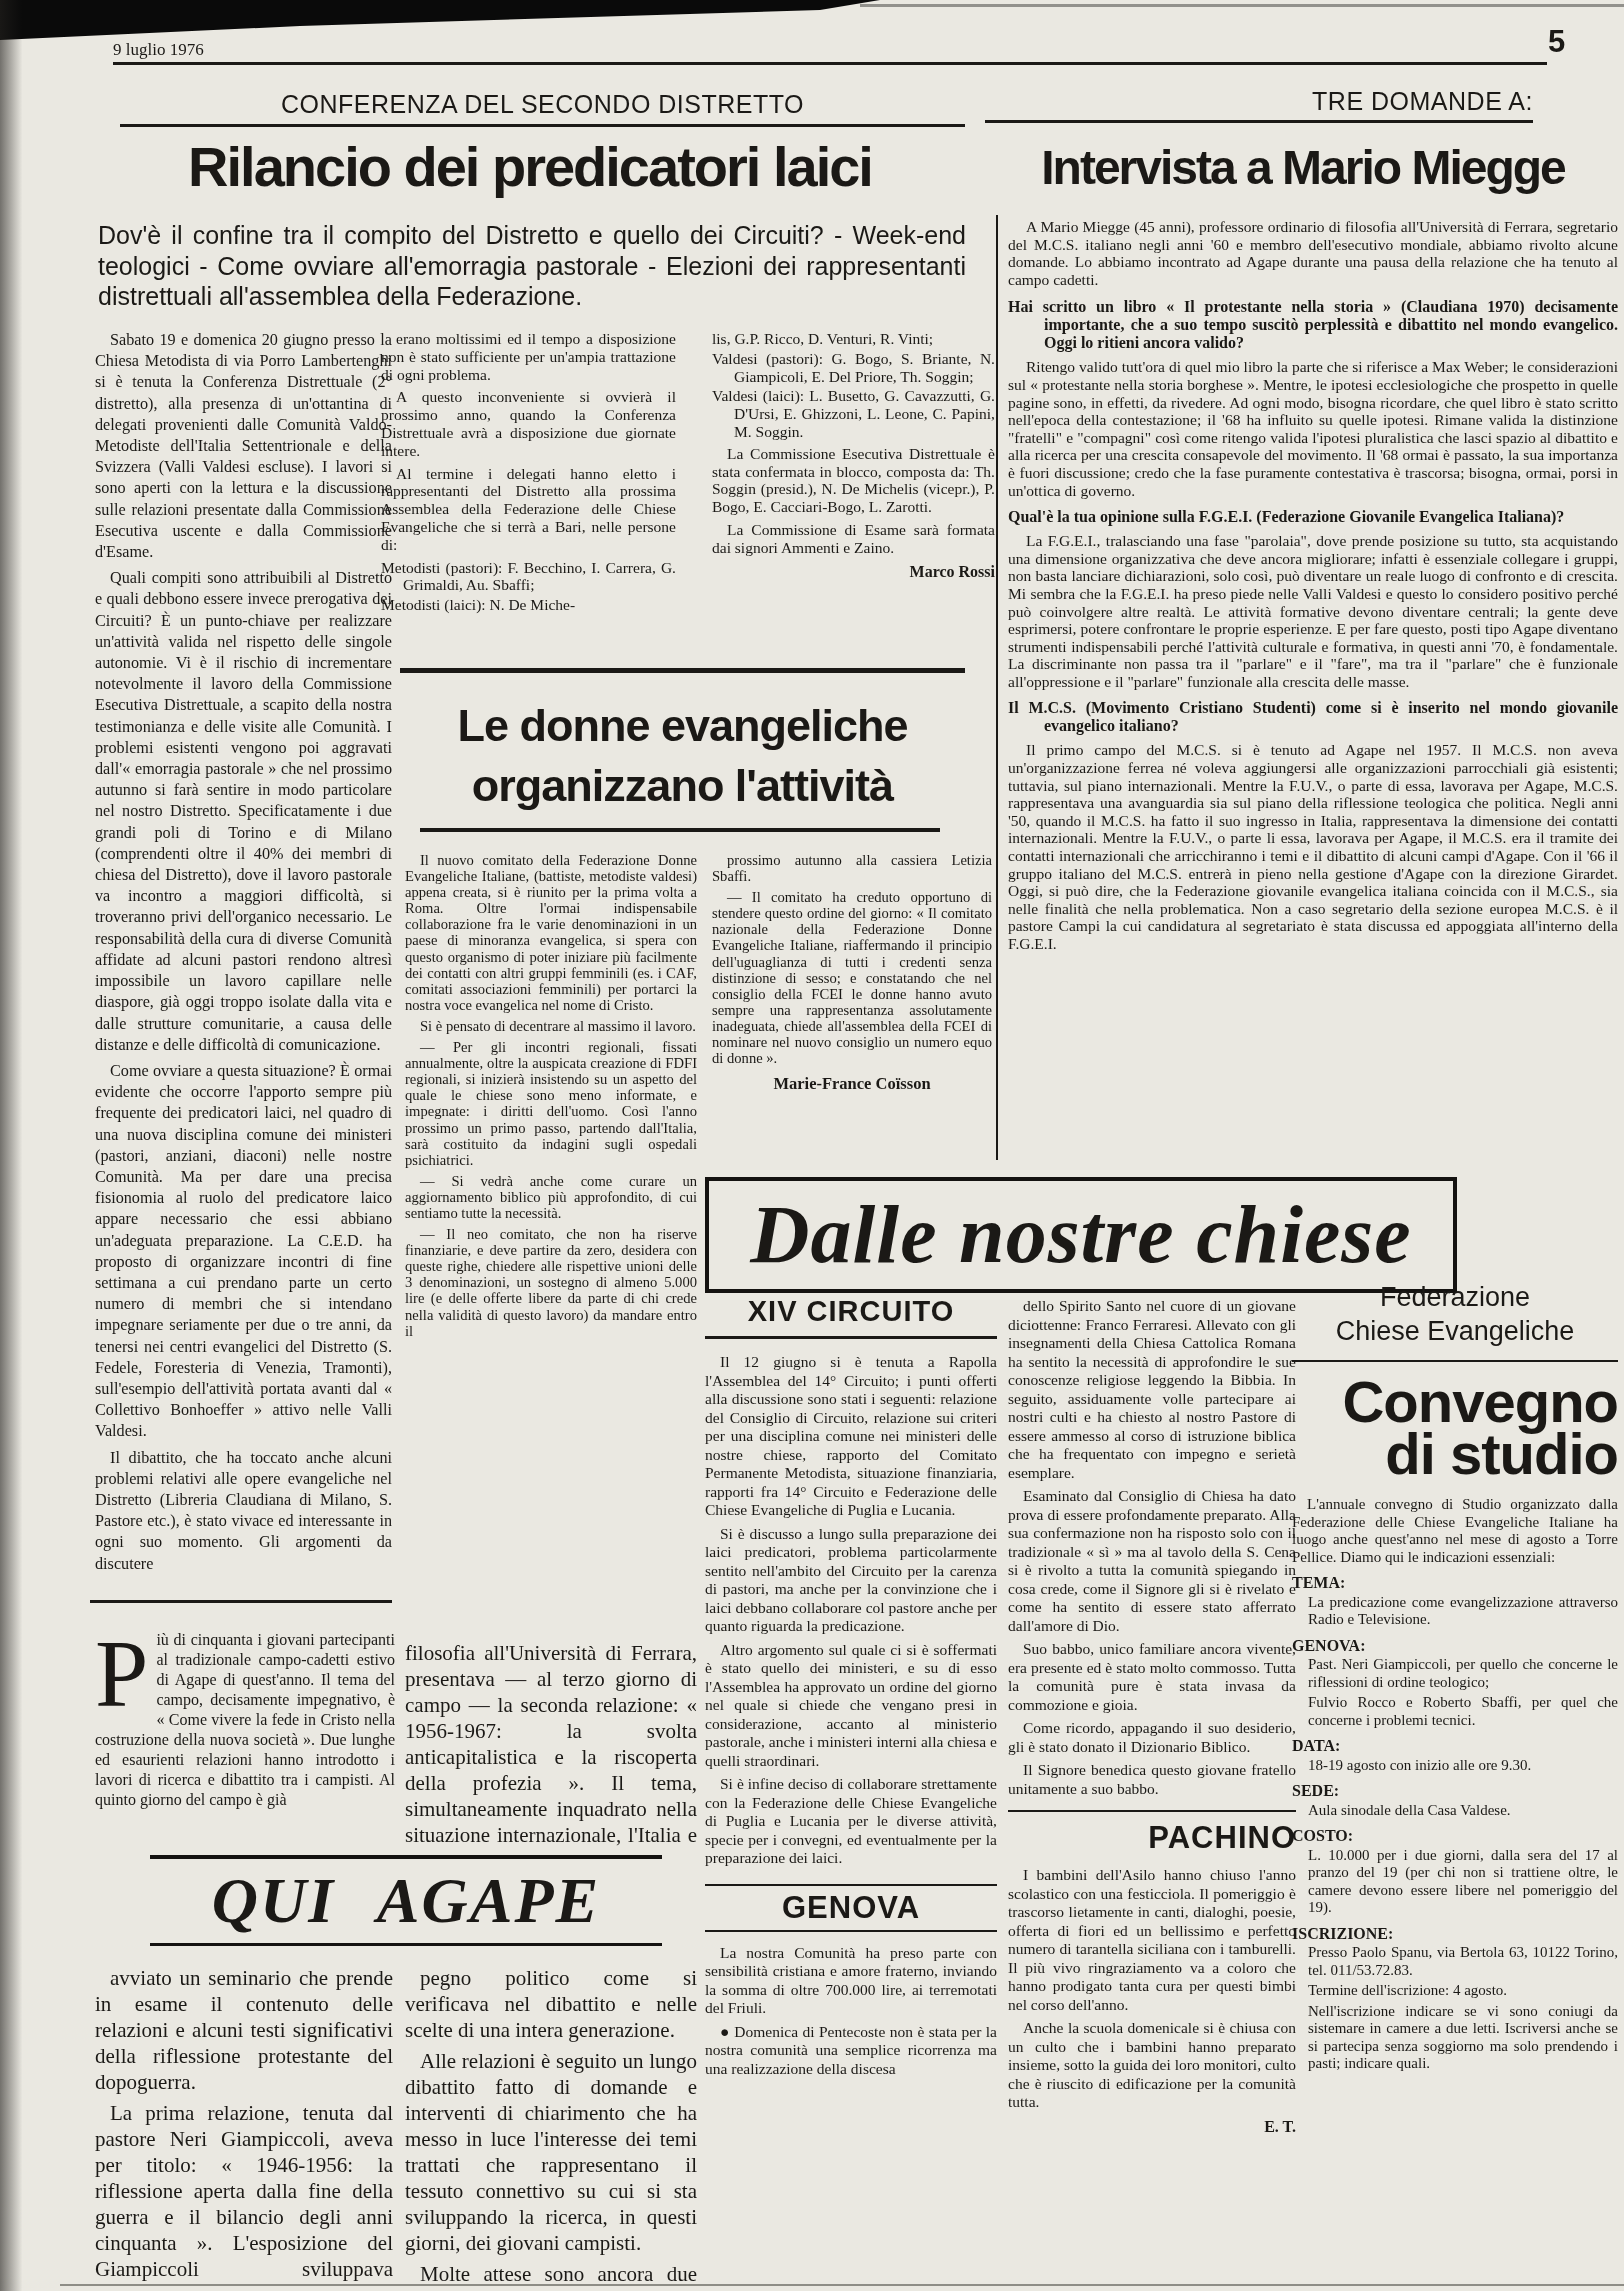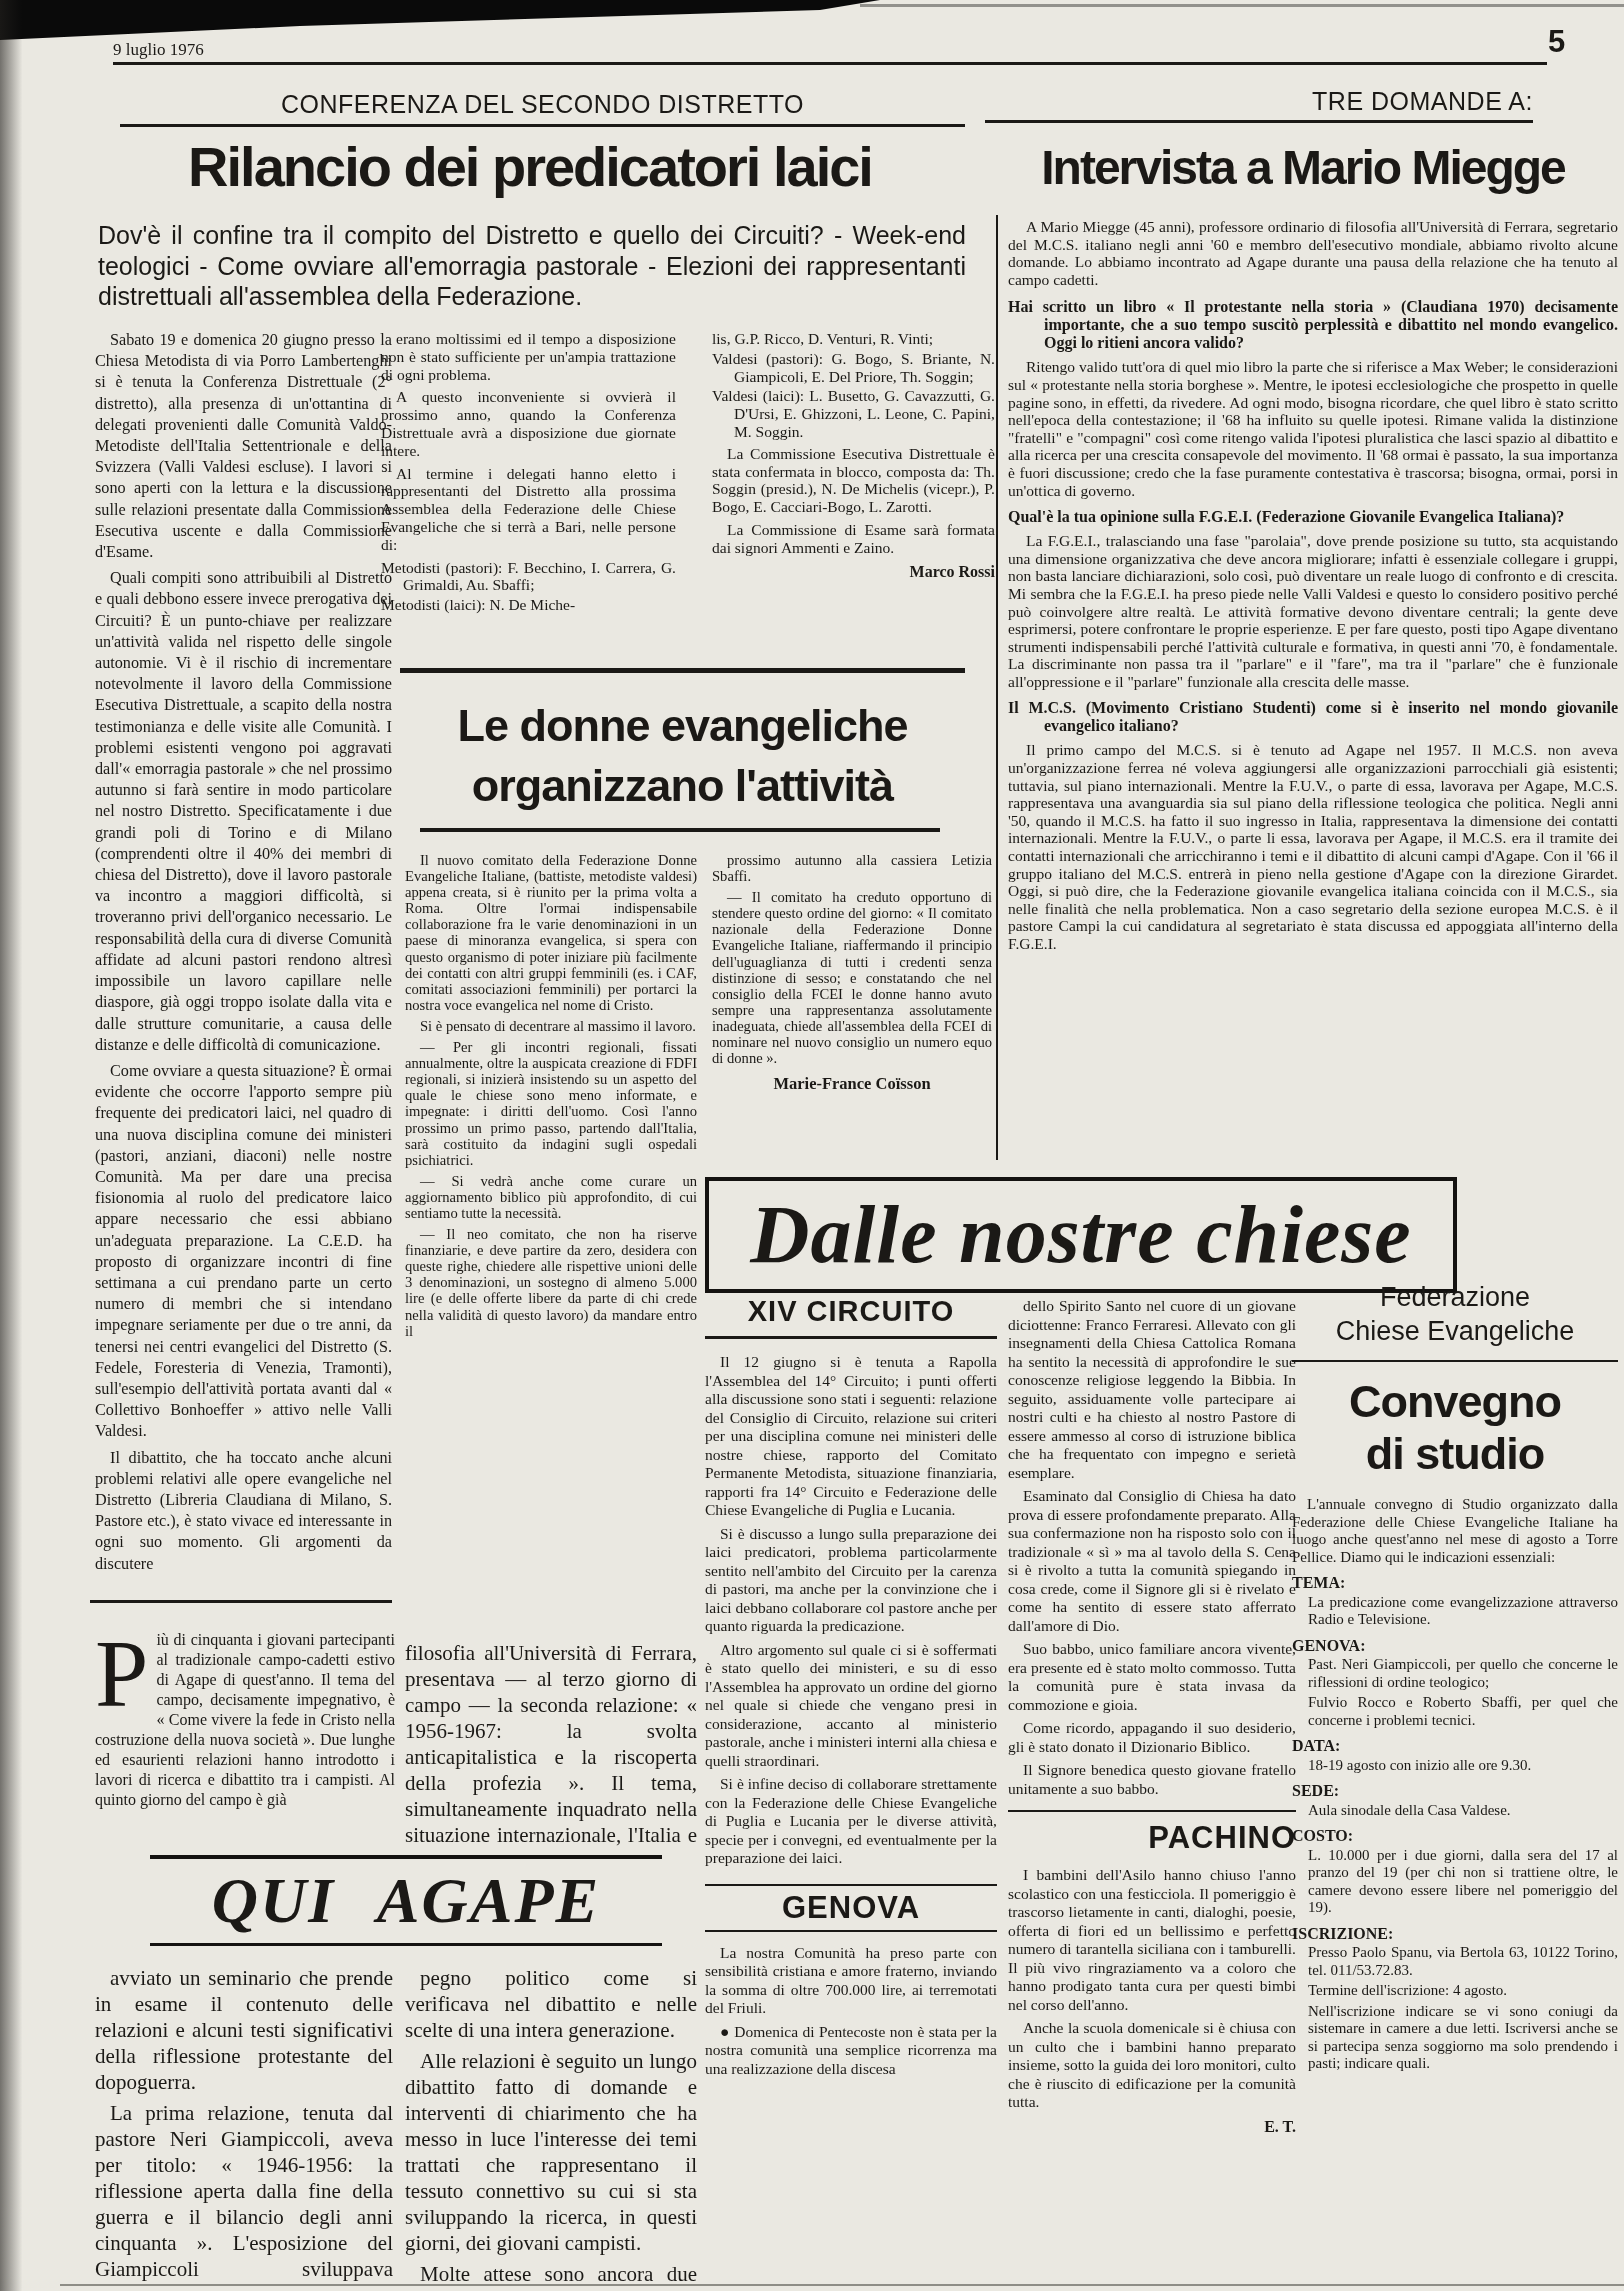--- a/index.html
+++ b/index.html
@@ -57,22 +57,22 @@
   .subhead{font-family:"Liberation Sans",sans-serif;font-weight:bold;text-align:center;
            font-size:29px;letter-spacing:1px;}
   .subhead-rule-b{border-bottom:3px solid #1b1916;padding-bottom:8px;margin-bottom:14px;}
   #genova-head{border-top:2px solid #1b1916;border-bottom:2px solid #1b1916;
                margin:16px 0 12px 0;padding:4px 0;font-size:31px;}
   #pachino-head{border-top:2px solid #1b1916;margin:12px 0 10px 0;padding-top:8px;
                 font-family:"Liberation Sans",sans-serif;font-weight:bold;font-size:31px;
                 text-align:right;letter-spacing:1px;}
   #fed-head{font-family:"Liberation Sans",sans-serif;font-size:27px;line-height:34px;
             text-align:center;border-bottom:2px solid #1b1916;padding-bottom:12px;}
-  #convegno-title{font-family:"Liberation Sans",sans-serif;font-weight:bold;font-size:45px;
-                  line-height:52px;text-align:center;margin:14px 0 16px 0;letter-spacing:-1px;}
+  #convegno-title{font-family:"Liberation Sans",sans-serif;font-weight:bold;font-size:58px;
+                  line-height:52px;text-align:right;margin:14px 0 16px 0;letter-spacing:-1px;}
   .items .label{font-weight:bold;font-size:16px;margin:8px 0 2px 0;}
   .items p{margin:0 0 3px 0;text-align:justify;padding-left:16px;text-indent:0;}
   #fed-col{font-size:15px;line-height:17.5px;}
   #fed-col .intro{text-align:justify;text-indent:15px;margin:0;}
   
   #dropcap-para{font-size:16px;line-height:20px;text-align:justify;}
   #dropcap{float:left;font-size:96px;line-height:76px;padding:6px 8px 0 0;font-weight:400;}
   .clip{overflow:hidden;}
 </style>
 </head>

